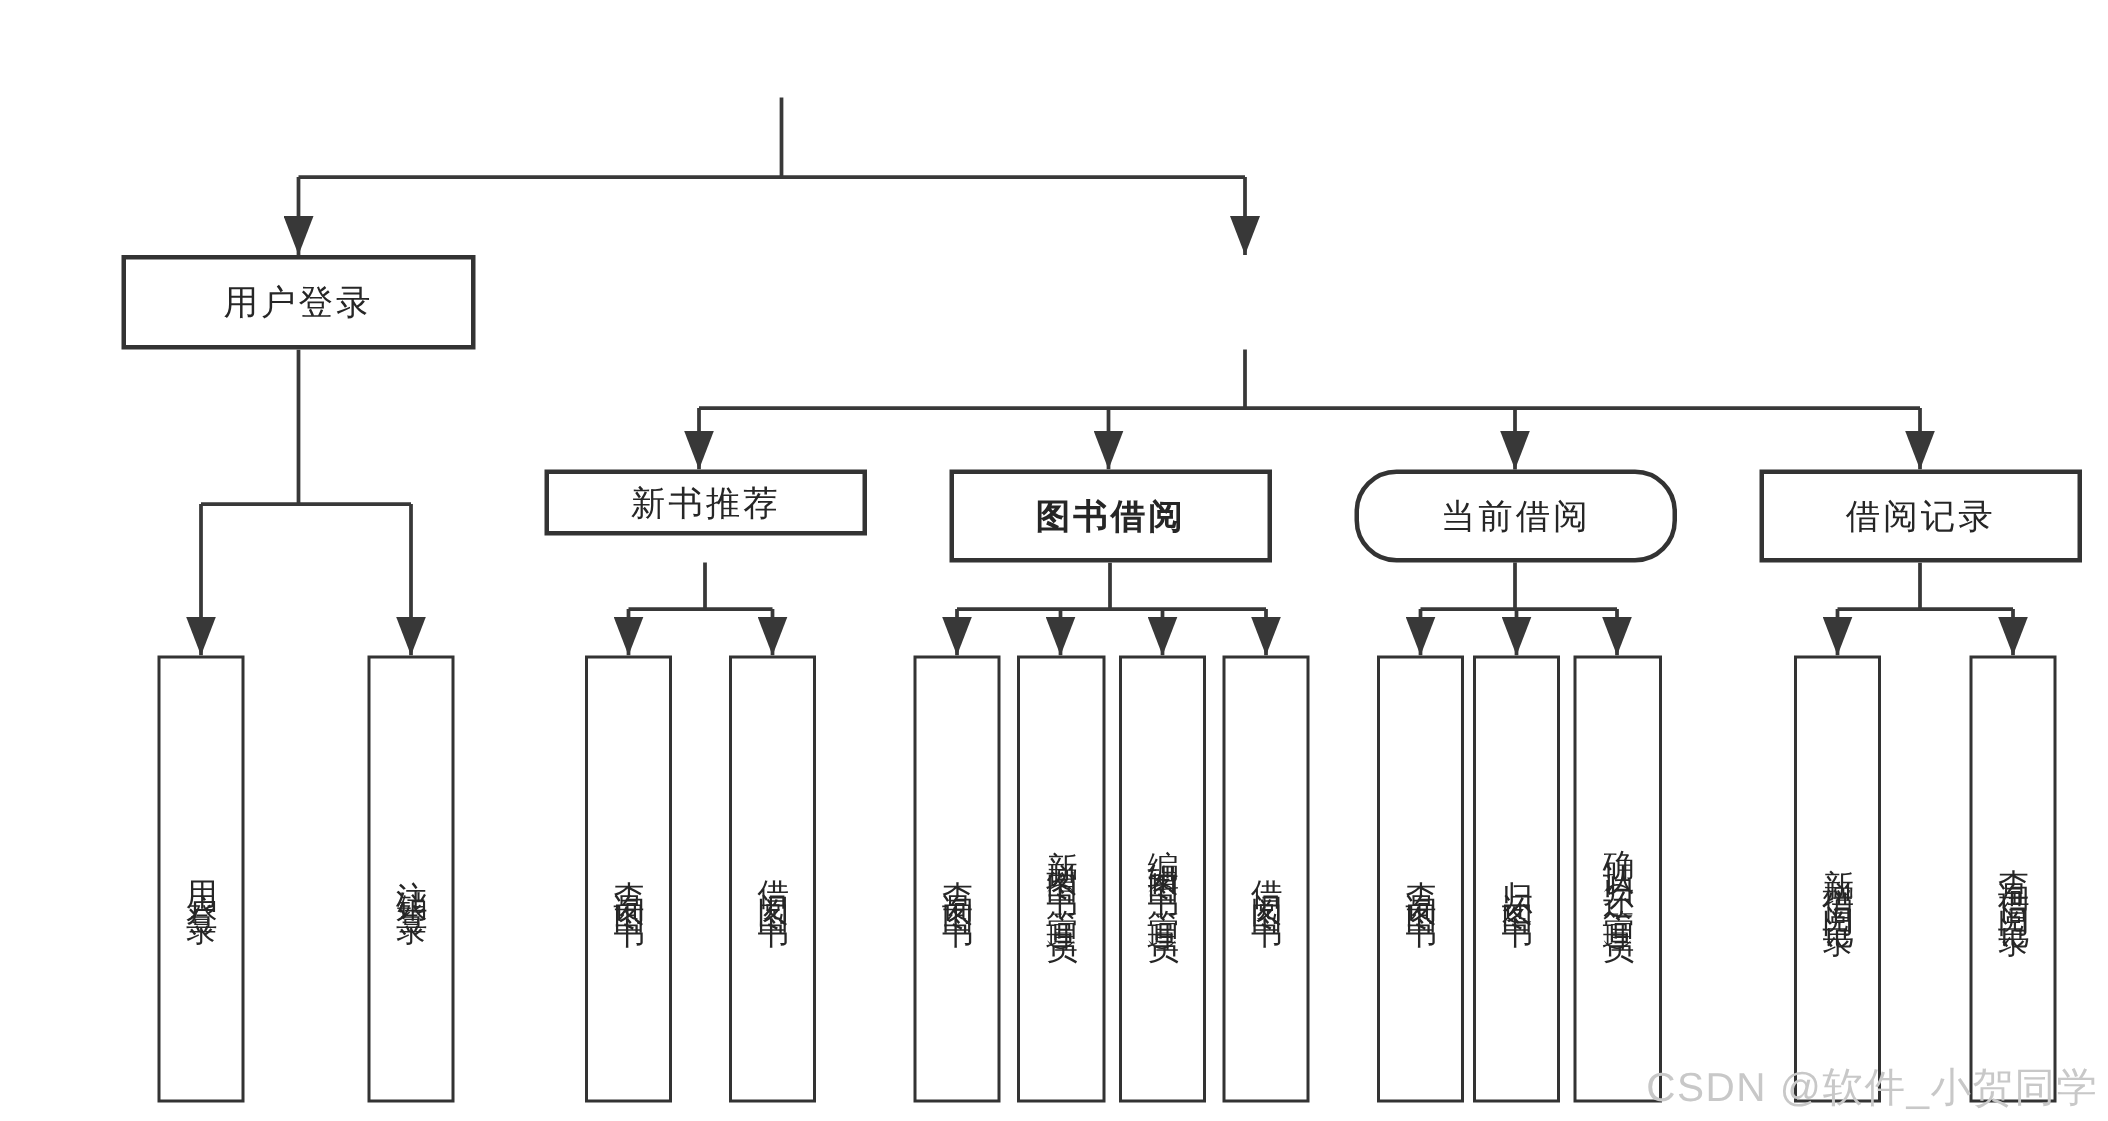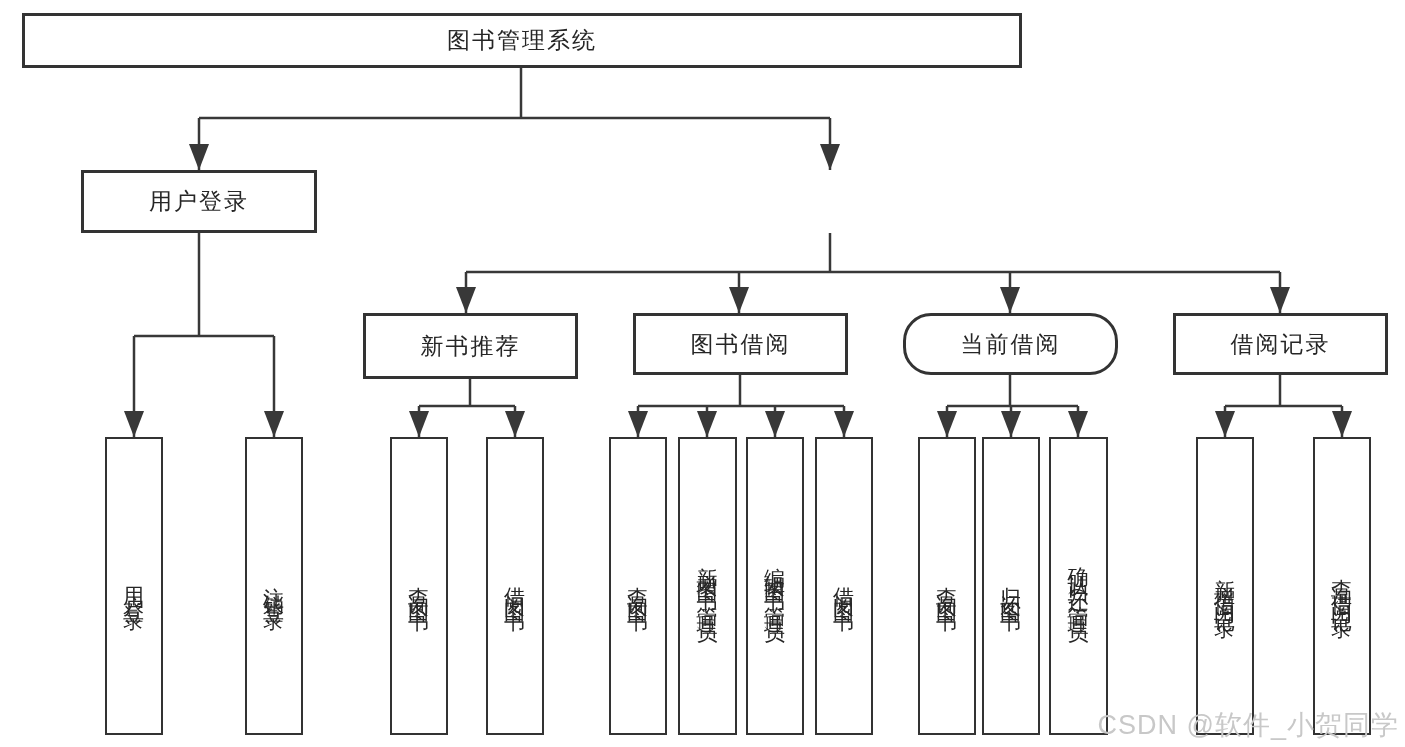--- a/index.html
+++ b/index.html
@@ -114,32 +114,29 @@
       </g>
       <g>
         <path d="M1280,375 V406"></path>
         <path d="M1225,406 H1342"></path>
         <path d="M1225,406 V437" marker-end="url(#arrow)"></path>
         <path d="M1342,406 V437" marker-end="url(#arrow)"></path>
       </g>
     </g>
   </svg>
 
-  <div class="node h-node" style="left:22px; top:13px; width:1000px; height:55px;">
-    <span>图书管理系统</span>
-  </div>
 
   <div class="node h-node" style="left:81px; top:170px; width:236px; height:63px;">
     <span>用户登录</span>
   </div>
 
-  <div class="node h-node" style="left:363px; top:313px; width:215px; height:66px;">
+  <div class="node h-node" style="left:363px; top:313px; width:215px; height:44px;">
     <span>新书推荐</span>
   </div>
-  <div class="node h-node" style="left:633px; top:313px; width:215px; height:62px;">
+  <div class="node h-node" style="left:633px; top:313px; width:215px; height:62px;font-weight:bold;">
     <span>图书借阅</span>
   </div>
   <div class="node h-node" style="left:903px; top:313px; width:215px; height:62px;border-radius:28px;">
     <span>当前借阅</span>
   </div>
   <div class="node h-node" style="left:1173px; top:313px; width:215px; height:62px;">
     <span>借阅记录</span>
   </div>
 
   <div class="node leaf" style="left:105px; top:437px; width:58px; height:298px;">

